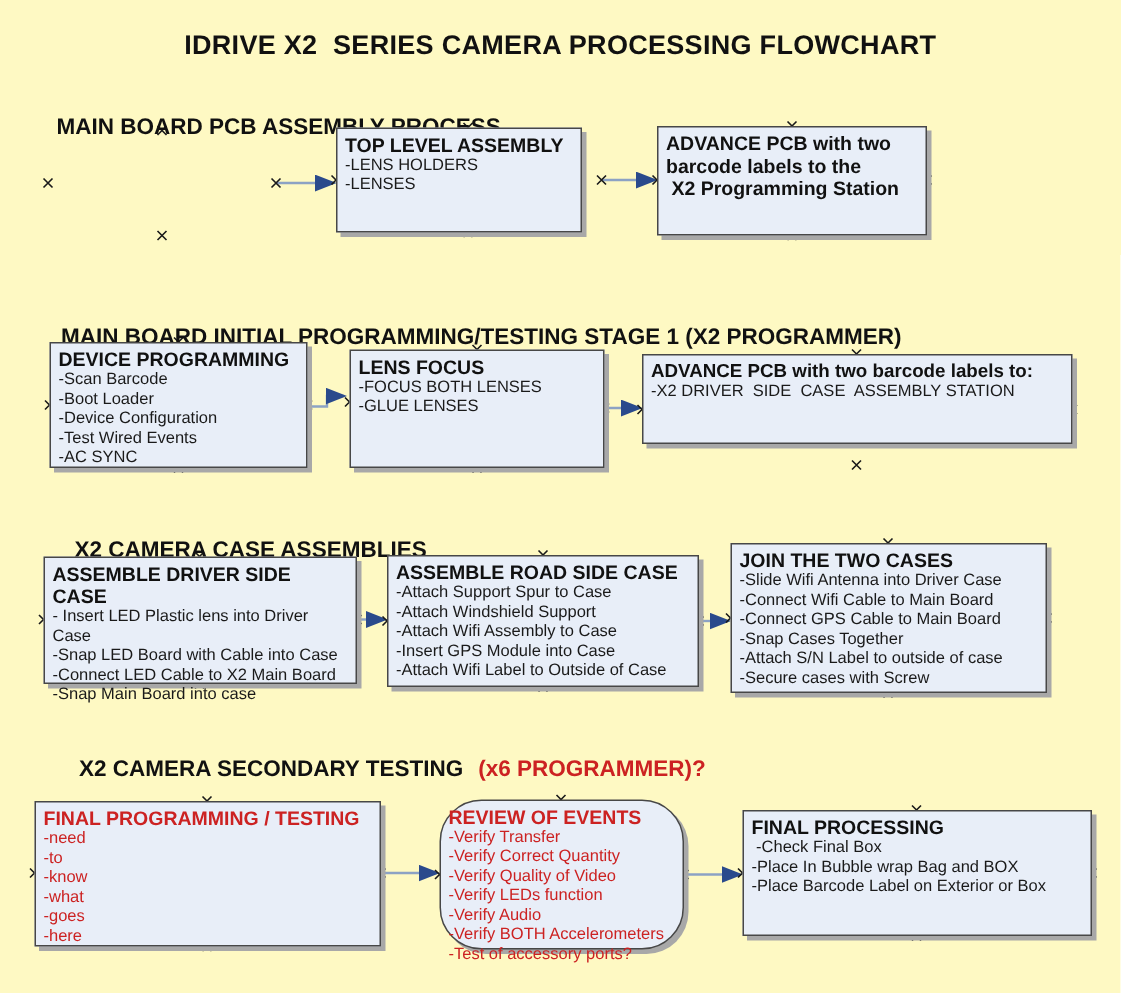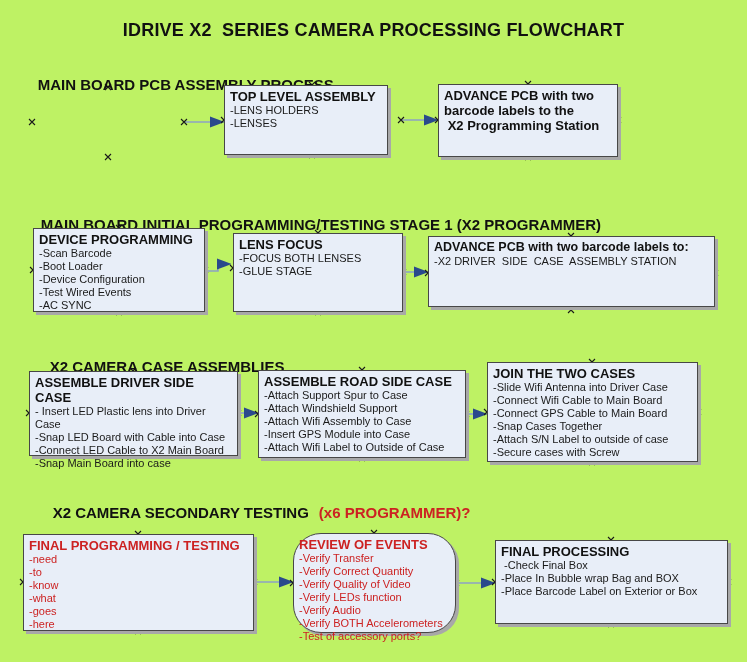--- a/index.html
+++ b/index.html
@@ -1,17 +1,17 @@
 <!DOCTYPE html>
 <html><head>
 <meta charset="utf-8">
 <style>
   html,body{margin:0;padding:0;background:#ffffff;}
   .canvas{
-    position:relative;width:747px;height:662px;background:#bef264;
+    position:relative;width:747px;height:662px;background:#fef9c3;
     font-family:"Liberation Sans", sans-serif;color:#1a1a1a;overflow:hidden;
   }
   .flow-title{
     position:absolute;left:0;right:0;top:20px;text-align:center;
     font-size:18px;font-weight:bold;color:#111;letter-spacing:.2px;
     white-space:pre;
   }
   .section-heading{
     position:absolute;font-size:15px;font-weight:bold;color:#111;white-space:pre;
   }
@@ -137,24 +137,24 @@
     <div class="box-item">-Scan Barcode</div>
     <div class="box-item">-Boot Loader</div>
     <div class="box-item">-Device Configuration</div>
     <div class="box-item">-Test Wired Events</div>
     <div class="box-item">-AC SYNC</div>
   </div>
 
   <div class="box" style="left:233px;top:233px;width:170px;height:79px;">
     <div class="box-title">LENS FOCUS</div>
     <div class="box-item">-FOCUS BOTH LENSES</div>
-    <div class="box-item">-GLUE STAGE</div>
-  </div>
-
-  <div class="box tight" style="left:428px;top:236px;width:287px;height:71px;">
+    <div class="box-item">-GLUE LENSES</div>
+  </div>
+
+  <div class="box tight" style="left:428px;top:236px;width:287px;height:60px;">
     <div class="box-title">ADVANCE PCB with two barcode labels to:</div>
     <div class="box-item">-X2 DRIVER  SIDE  CASE  ASSEMBLY STATION</div>
   </div>
 
   <div class="section-heading" style="left:33px;top:341px;">
     <span>X2 CAMERA CASE ASSEMBLIES</span>
   </div>
 
   <div class="box" style="left:29px;top:371px;width:209px;height:85px;">
     <div class="box-title">ASSEMBLE DRIVER SIDE CASE</div>

